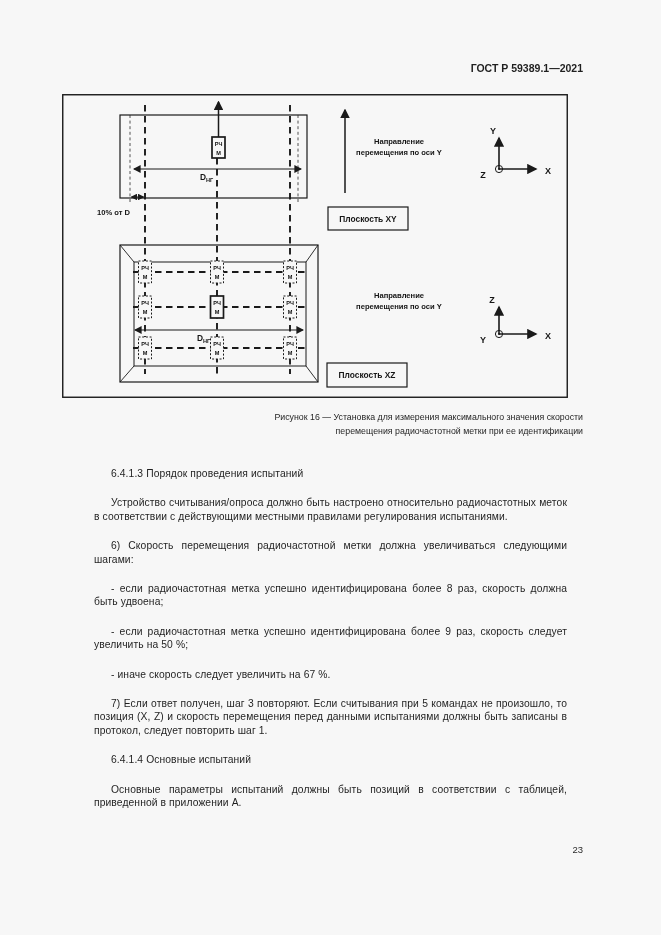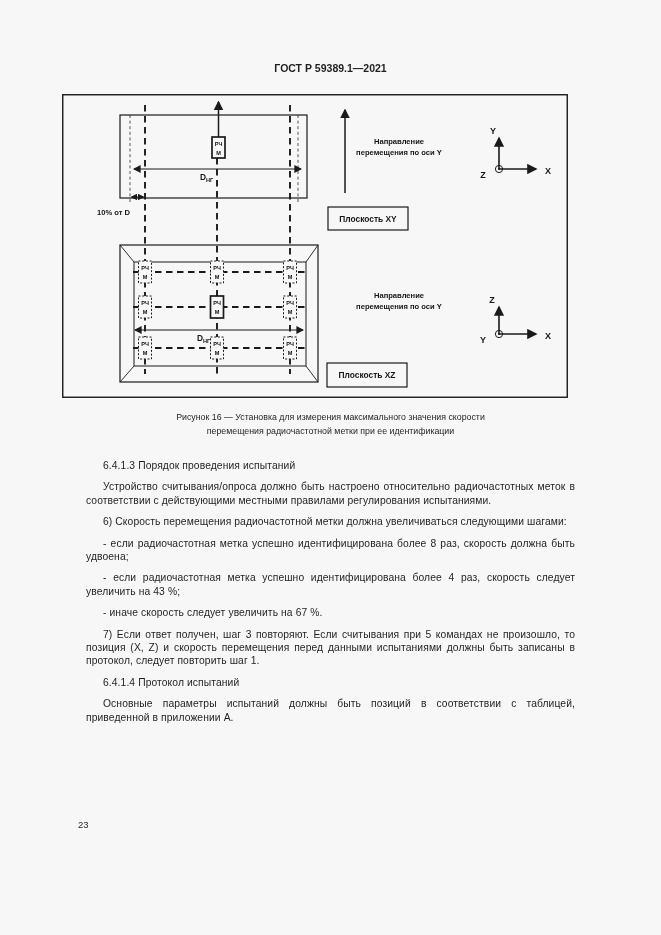--- a/index.html
+++ b/index.html
@@ -4,39 +4,39 @@
 <style>
   html,body{margin:0;padding:0;}
   body{
     width:661px;height:935px;position:relative;
     background:#f7f7f7;color:#1f1f1f;
     font-family:"Liberation Sans", sans-serif;
     overflow:hidden;
   }
   .doc-header{
     position:absolute;top:62px;left:78px;width:505px;
-    text-align:center;font-weight:bold;font-size:10.5px;
+    text-align:right;font-weight:bold;font-size:10.5px;
   }
   .figure-frame{
     position:absolute;left:62px;top:94px;width:506px;height:304px;
   }
   .figure-frame svg{display:block;}
   .caption{
     position:absolute;top:411px;left:78px;width:505px;
-    text-align:center;font-size:8.8px;line-height:13.5px;color:#262626;
+    text-align:right;font-size:8.8px;line-height:13.5px;color:#262626;
   }
   .body-text{
     position:absolute;top:451px;left:78px;width:505px;
     font-size:10.3px;line-height:13.4px;text-align:justify;
     letter-spacing:0.1px;
   }
-  .body-text p{margin:8px;text-indent:17px;}
+  .body-text p{margin:16px;text-indent:17px;}
   .page-number{
-    position:absolute;top:819px;left:78px;width:505px;
-    text-align:left;font-size:9.5px;color:#2a2a2a;
+    position:absolute;top:844px;left:78px;width:505px;
+    text-align:right;font-size:9.5px;color:#2a2a2a;
   }
   
   .ln{stroke:#1a1a1a;fill:none;}
   .dash-thick{stroke:#1a1a1a;stroke-width:1.9;stroke-dasharray:6.5 4.5;fill:none;}
   .dash-thin{stroke:#2a2a2a;stroke-width:0.8;stroke-dasharray:3 2.6;fill:none;}
   .tagbox{fill:#f7f7f7;stroke:#1a1a1a;}
   .tagbox.dashedb{stroke-width:1;stroke-dasharray:2 1.7;}
   .tagbox.solidb{stroke-width:1.7;}
   .tagtxt{font-family:"Liberation Sans",sans-serif;font-size:5.6px;font-weight:bold;fill:#111;text-anchor:middle;}
   .lbl{font-family:"Liberation Sans",sans-serif;font-weight:bold;fill:#161616;}
@@ -187,20 +187,20 @@
 <div class="caption">
   <div>Рисунок 16 — Установка для измерения максимального значения скорости</div>
   <div>перемещения радиочастотной метки при ее идентификации</div>
 </div>
 
 <div class="body-text">
   <p>6.4.1.3 Порядок проведения испытаний</p>
   <p>Устройство считывания/опроса должно быть настроено относительно радиочастотных меток в соответствии с действующими местными правилами регулирования испытаниями.</p>
   <p>6) Скорость перемещения радиочастотной метки должна увеличиваться следующими шагами:</p>
   <p>- если радиочастотная метка успешно идентифицирована более 8 раз, скорость должна быть удвоена;</p>
-  <p>- если радиочастотная метка успешно идентифицирована более 4 раз, скорость следует увеличить на 43 %;</p>
+  <p>- если радиочастотная метка успешно идентифицирована более 9 раз, скорость следует увеличить на 50 %;</p>
   <p>- иначе скорость следует увеличить на 67 %.</p>
   <p>7) Если ответ получен, шаг 3 повторяют. Если считывания при 5 командах не произошло, то позиция (X, Z) и скорость перемещения перед данными испытаниями должны быть записаны в протокол, следует повторить шаг 1.</p>
-  <p>6.4.1.4 Протокол испытаний</p>
+  <p>6.4.1.4 Основные испытаний</p>
   <p>Основные параметры испытаний должны быть позиций в соответствии с таблицей, приведенной в приложении А.</p>
 </div>
 
 <div class="page-number">23</div>
 
 </body></html>

